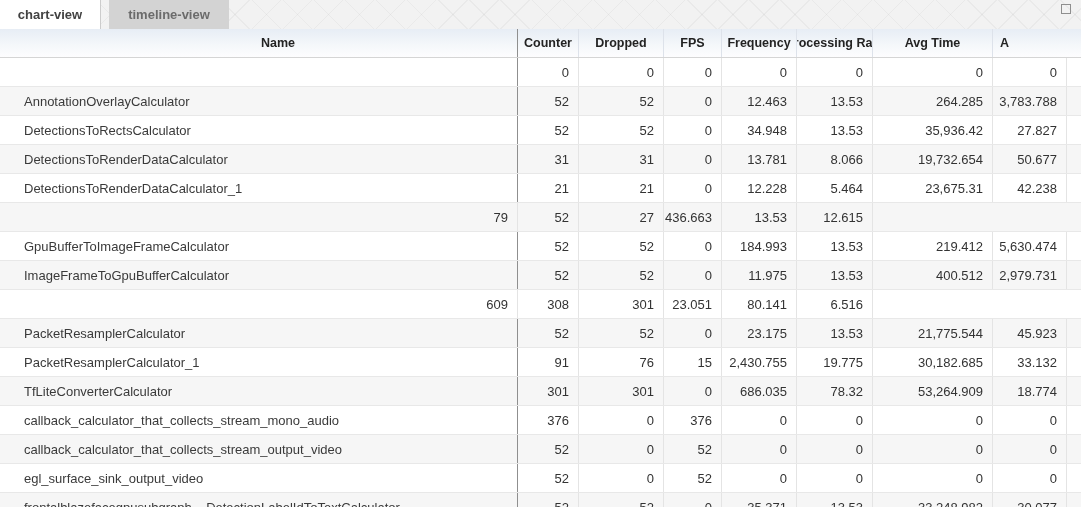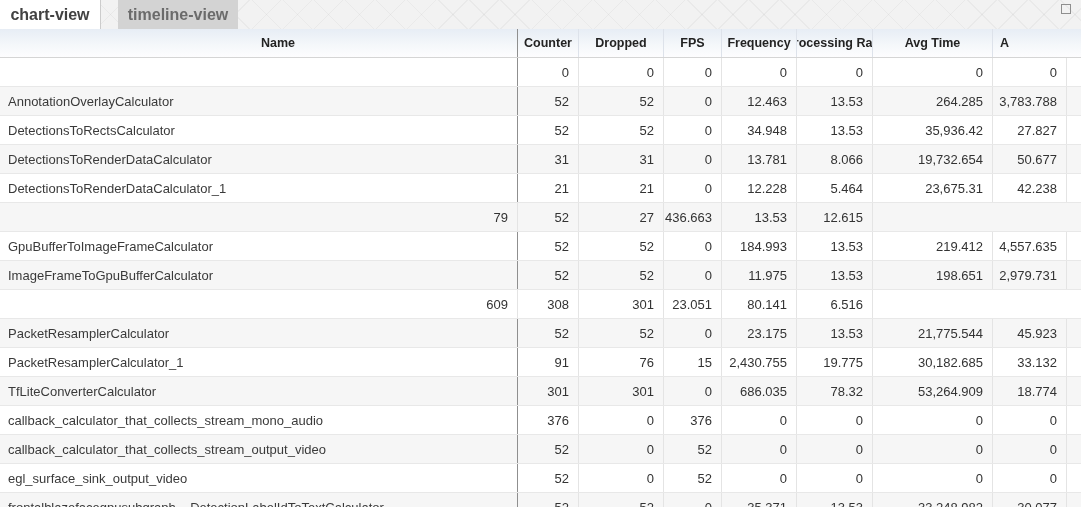--- a/index.html
+++ b/index.html
@@ -17,33 +17,33 @@
     height:29px;
     background-color:#f2f2f2;
     background-image:
       repeating-linear-gradient(45deg, rgba(0,0,0,0.035) 0 1px, transparent 1px 22px),
       repeating-linear-gradient(135deg, rgba(0,0,0,0.035) 0 1px, transparent 1px 22px);
     display:flex;
     align-items:stretch;
   }
   .tab{
     display:flex;align-items:center;justify-content:center;
-    font-size:16px;font-weight:bold;
+    font-size:13px;font-weight:bold;
     cursor:default;
     box-sizing:border-box;
   }
   .tab.active{
     width:101px;
     background:#ffffff;
     color:#424242;
     border-right:1px solid #cccccc;
   }
   .tab.inactive{
     width:120px;
-    margin-left:17px;
+    margin-left:8px;
     background:#d3d3d3;
     color:#6b6b6b;
   }
   .winicon{
     position:absolute;top:4px;right:10px;
     width:8px;height:8px;
     border:1px solid #8f8f8f;
     background:transparent;
   }
   
@@ -81,20 +81,21 @@
     padding-right:9px;
     border-right:1px solid #e4e4e4;
     box-sizing:border-box;
     overflow:hidden;white-space:nowrap;
   }
   .row .cell.name-col{
     justify-content:flex-start;
     padding-left:8px;padding-right:4px;
     border-right:1px solid #8f8f8f;
     color:#3a3a3a;
+    margin-left:16px;
   }
   .row .cell.last-col{border-right:none;}
 </style>
 </head>
 <body>
 
 <div class="app">
   <div class="tabbar">
     <div class="tab active">
       <span>chart-view</span>
@@ -182,31 +183,31 @@
           <div class="cell last-col"></div>
         </div>
         <div class="row grid-row">
           <div class="cell name-col">GpuBufferToImageFrameCalculator</div>
           <div class="cell">52</div>
           <div class="cell">52</div>
           <div class="cell">0</div>
           <div class="cell">184.993</div>
           <div class="cell">13.53</div>
           <div class="cell">219.412</div>
-          <div class="cell">4,557.635</div>
+          <div class="cell">5,630.474</div>
           <div class="cell last-col"></div>
         </div>
         <div class="row grid-row alt">
           <div class="cell name-col">ImageFrameToGpuBufferCalculator</div>
           <div class="cell">52</div>
           <div class="cell">52</div>
           <div class="cell">0</div>
           <div class="cell">11.975</div>
           <div class="cell">13.53</div>
-          <div class="cell">198.651</div>
+          <div class="cell">400.512</div>
           <div class="cell">2,979.731</div>
           <div class="cell last-col"></div>
         </div>
         <div class="row grid-row">
           <div class="cell">609</div>
           <div class="cell">308</div>
           <div class="cell">301</div>
           <div class="cell">23.051</div>
           <div class="cell">80.141</div>
           <div class="cell">6.516</div>

